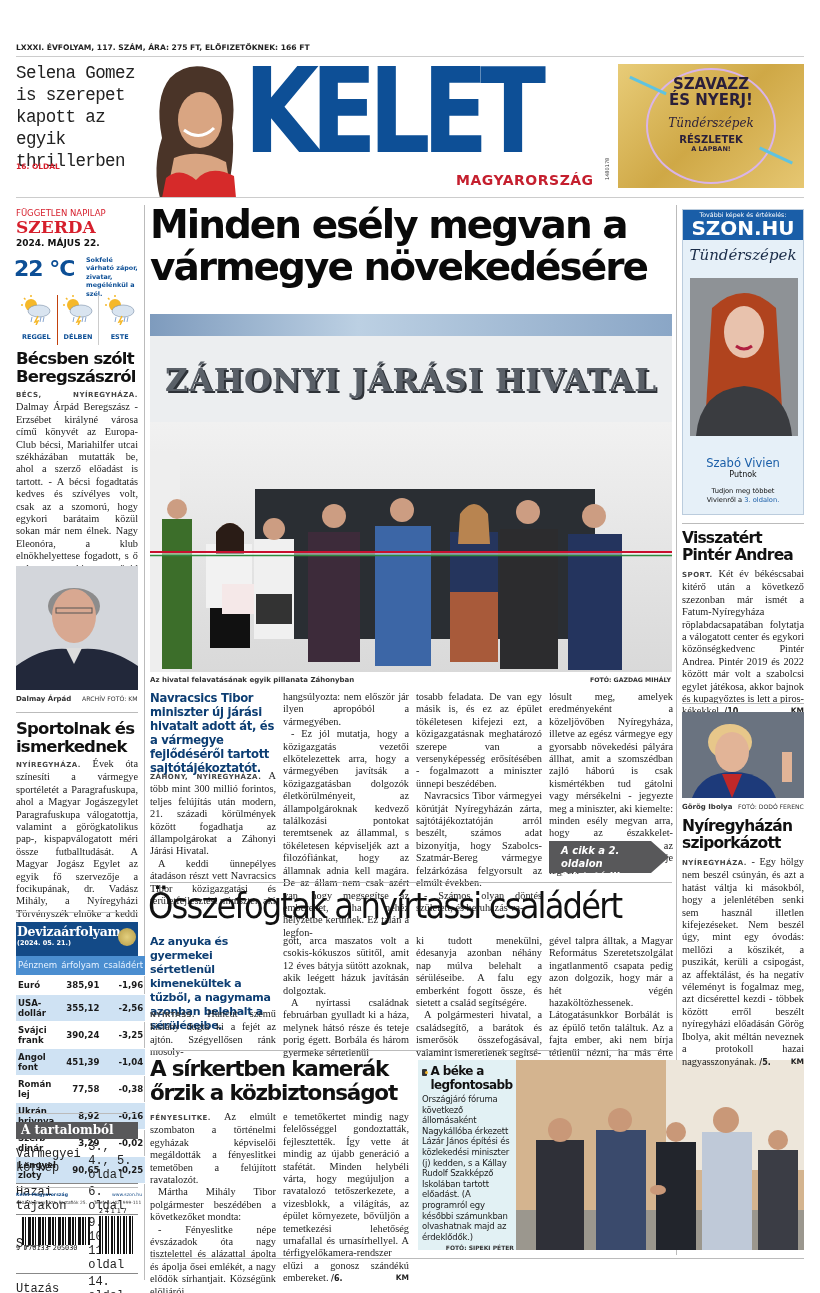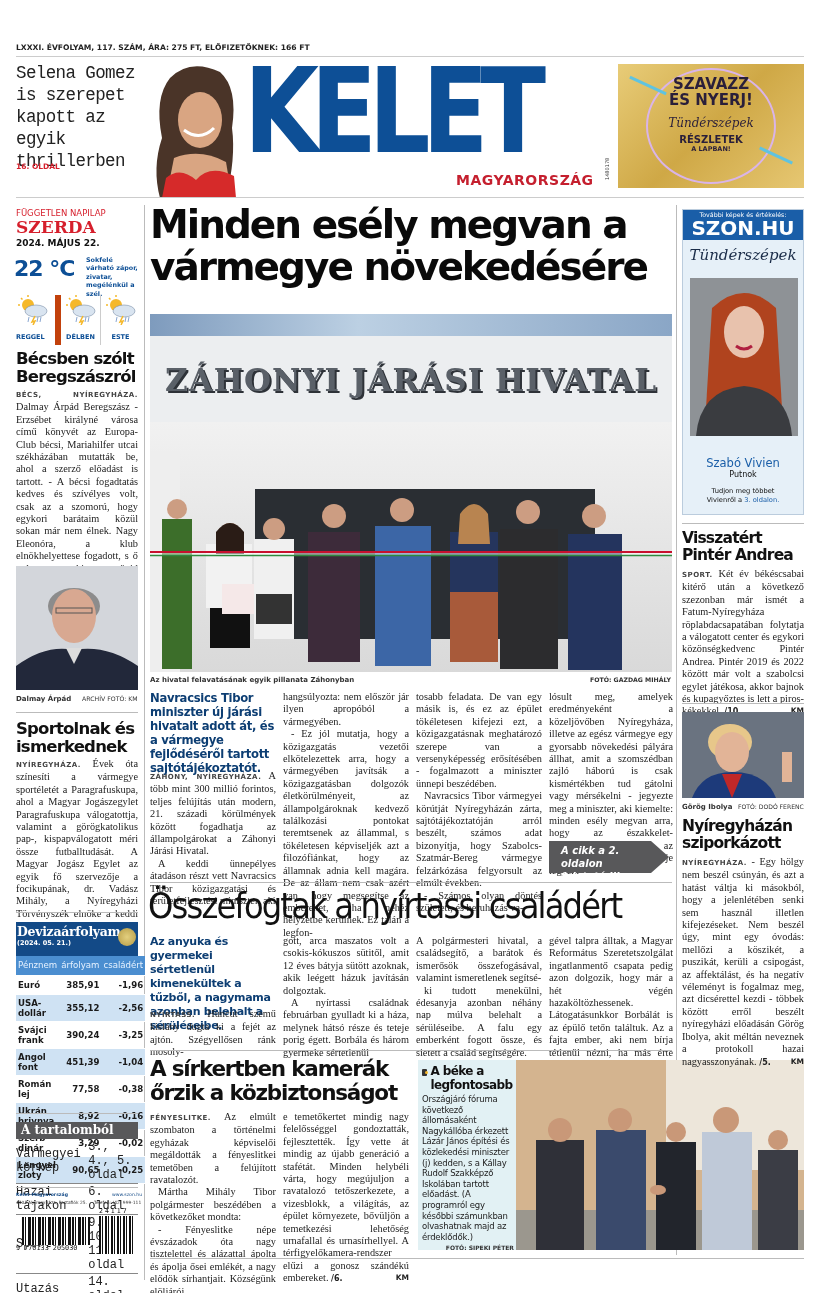--- a/index.html
+++ b/index.html
@@ -62,21 +62,21 @@
 <div class="vr" style="left:144px;top:205px;height:1075px"></div>
 <div class="vr" style="left:676px;top:205px;height:1050px"></div>
 
 <div class="abs" style="left:16px;top:208px;font-family:'DejaVu Sans',sans-serif;font-weight:normal;font-size:8.5px;color:#d61f2c">FÜGGETLEN NAPILAP</div>
 <div class="abs" style="left:16px;top:217px;font-family:'DejaVu Serif',serif;font-weight:bold;font-size:17px;color:#d61f2c">SZERDA</div>
 <div class="abs" style="left:16px;top:238px;font-family:'DejaVu Sans',sans-serif;font-weight:bold;font-size:9px;color:#111">2024. MÁJUS 22.</div>
 <div class="abs" style="left:14px;top:256px;font-family:'DejaVu Sans',sans-serif;font-weight:bold;font-size:22px;color:#0d4f96;letter-spacing:-1px">22 °C</div>
 <div class="abs" style="left:86px;top:256px;width:56px;font-family:'DejaVu Sans',sans-serif;font-weight:bold;font-size:6.4px;line-height:8.4px;color:#0d4f96">Sokfelé várható zápor, zivatar, megélénkül a szél.</div>
 
 <div class="abs" style="left:16px;top:295px;width:124px;height:50px;display:flex">
-  <div style="flex:1;text-align:left;border-right:6px solid #c2410c">
+  <div style="flex:1;text-align:center;border-right:1px solid #c2410c">
     <svg width="34" height="30" viewBox="0 0 34 30">
         <circle cx="12" cy="10" r="6" fill="#f5b82a"></circle>
         <g stroke="#f5b82a" stroke-width="1.5">
           <line x1="12" y1="0" x2="12" y2="2"></line>
           <line x1="2" y1="10" x2="4" y2="10"></line>
           <line x1="5" y1="3" x2="6.5" y2="4.5"></line>
         </g>
         <ellipse cx="20" cy="16" rx="11" ry="6" fill="#d9e4f0" stroke="#7a8ea8" stroke-width=".6"></ellipse>
         <path d="M19 21 L16 27 L19 26 L17 30" stroke="#f5b82a" stroke-width="1.5" fill="none"></path>
         <g stroke="#6b8fc4" stroke-width=".8">
@@ -315,22 +315,22 @@
 <div class="abs" style="left:148px;top:884px;width:525px;font-family:'DejaVu Sans',sans-serif;font-size:35px;line-height:44px;letter-spacing:-2px;color:#111;transform:scaleX(.92);transform-origin:left">Összefogtak a nyírtassi családért</div>
 <div class="abs" style="left:150px;top:935px;width:128px;font-family:'DejaVu Sans',sans-serif;font-weight:bold;font-size:11px;line-height:14px;color:#0d3e73;letter-spacing:-.3px">Az anyuka és gyermekei sértetlenül kimenekültek a tűzből, a nagymama azonban belehalt a sérüléseibe.</div>
 <div class="abs body-text" style="left:150px;top:1008px;width:126px">
   <p><span class="dateline">NYÍRTASS.</span> <span>Huncut szemű kislány dugta ki a fejét az ajtón. Szégyellősen ránk mosoly-</span></p>
 </div>
 <div class="abs body-text" style="left:283px;top:935px;width:126px">
   <p>gott, arca maszatos volt a csokis-kókuszos sütitől, amit 12 éves bátyja sütött azoknak, akik leégett házuk javításán dolgoztak.</p>
     <p>A nyírtassi családnak februárban gyulladt ki a háza, melynek hátsó része és teteje porig égett. Borbála és három gyermeke sértetlenül</p>
 </div>
 <div class="abs body-text" style="left:416px;top:935px;width:126px">
-  <p>A polgármesteri hivatal, a családsegítő, a barátok és ismerősök összefogásával, valamint ismeretlenek segítsé-</p>
-    <p>ki tudott menekülni, édesanyja azonban néhány nap múlva belehalt a sérüléseibe. A falu egy emberként fogott össze, és sietett a család segítségére.</p>
+  <p>ki tudott menekülni, édesanyja azonban néhány nap múlva belehalt a sérüléseibe. A falu egy emberként fogott össze, és sietett a család segítségére.</p>
+    <p>A polgármesteri hivatal, a családsegítő, a barátok és ismerősök összefogásával, valamint ismeretlenek segítsé-</p>
 </div>
 <div class="abs body-text" style="left:549px;top:935px;width:124px">
   <p><span>gével talpra álltak, a Magyar Református Szeretetszolgálat ingatlanmentő csapata pedig azon dolgozik, hogy már a hét végén hazaköltözhessenek. Látogatásunkkor Borbálát is az épülő tetőn találtuk. Az a fajta ember, aki nem bírja tétlenül nézni, ha más érte dolgozik.</span> <span class="ref">/3.</span><span class="km">KM</span></p>
 </div>
 <div class="hr" style="left:150px;top:1050px;width:522px"></div>
 
 <div class="abs" style="left:150px;top:1057px;width:265px;font-family:'DejaVu Sans',sans-serif;font-weight:bold;font-size:21.5px;line-height:24px;letter-spacing:-1.2px;color:#111">A sírkertben kamerák őrzik a közbiztonságot</div>
 <div class="abs body-text" style="left:150px;top:1111px;width:126px">
   <p><span class="dateline">FÉNYESLITKE.</span> <span>Az elmúlt szombaton a történelmi egyházak képviselői megáldották a fényeslitkei temetőben a felújított ravatalozót.</span></p>
   <p>Mártha Mihály Tibor polgármester beszédében a következőket mondta:</p>

